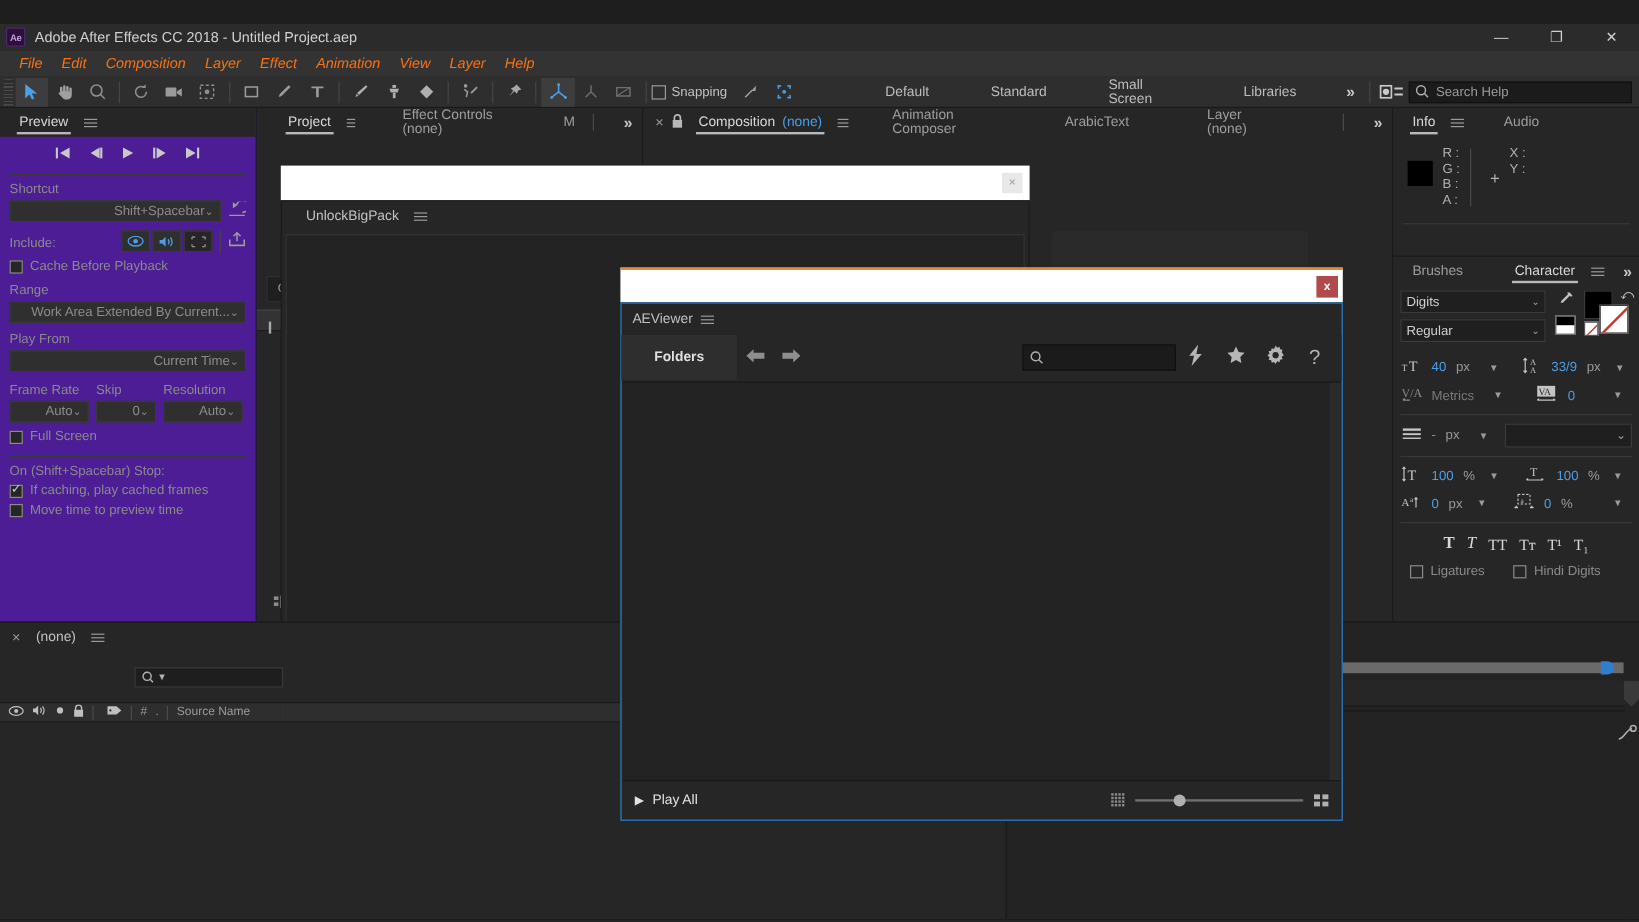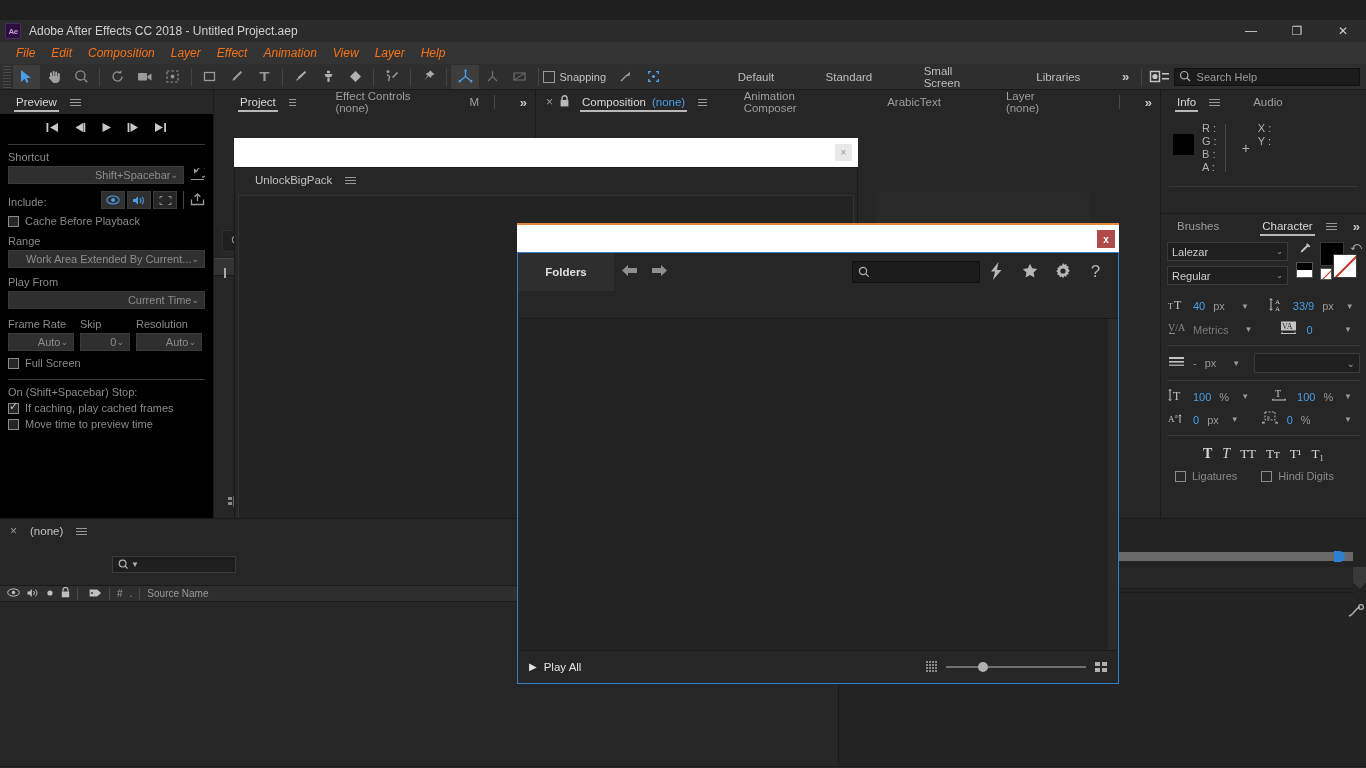--- a/index.html
+++ b/index.html
@@ -78,21 +78,21 @@
   }
   .tab.active { color: #d8d8d8; }
   .tab.active::after {
     content: ''; position: absolute; left: 4px; right: 4px; bottom: 2px; height: 2px;
     background: #b8b8b8;
   }
   .hamb { display: inline-block; width: 11px; }
   .hamb i { display: block; height: 1px; background: #9a9a9a; margin: 2px 0; }
 
   
-  #preview { left: 0; top: 70px; width: 214px; height: 428px; background: #000000;
+  #preview { left: 0; top: 70px; width: 214px; height: 428px; background: #4c1d95;
     border-right: 1px solid #1a1a1a; }
   .transport { display: flex; justify-content: center; gap: 14px; margin-top: 8px; color: #c8c8c8; }
   .hr { height: 1px; background: #383838; margin: 9px 8px 6px 8px; }
   .lbl { color: #8a8a8a; font-size: 11px; padding-left: 8px; margin-top: 4px; }
   .row { display: flex; align-items: center; padding: 0 8px; margin-top: 3px; gap: 6px; }
   .sel {
     background: #2f2f2f; border: 1px solid #3a3a3a; height: 18px; flex: 1;
     display: flex; align-items: center; padding: 0 5px; font-size: 11px; color: #8c8c8c;
     justify-content: flex-end;
   }
@@ -688,21 +688,21 @@
             <i></i>
             <i></i>
             <i></i>
           </span>
         <div class="chev" style="margin-left:auto;padding-right:6px">»</div>
       </div>
 
       <div style="display:flex;padding:4px 6px;gap:6px">
         <div style="flex:1">
           <div class="cfield">
-            <span>Lalezar</span>
+            <span>Digits</span>
             <span class="tri">⌄</span>
           </div>
           <div class="cfield" style="margin-top:5px">
             <span>Regular</span>
             <span class="tri">⌄</span>
           </div>
         </div>
         <div style="width:20px;display:flex;flex-direction:column;align-items:center;gap:3px">
           <span>
             <svg width="15" height="15" viewBox="0 0 15 15">
@@ -938,20 +938,28 @@
           <circle cx="13" cy="4" r="2.4" fill="none" stroke="#b0b0b0" stroke-width="1.2"></circle>
         </svg>
     </div>
   </div>
 
   <div class="whitebar" id="aev-white">
     <div id="aev-close">x</div>
   </div>
 
   <div id="aeviewer">
+    <div class="aev-hdr">
+      <span>AEViewer</span>
+      <span class="hamb">
+          <i></i>
+          <i></i>
+          <i></i>
+        </span>
+    </div>
 
     <div class="aev-toolbar">
       <div class="aev-folders">Folders</div>
       <div class="aev-nav">
         <svg width="17" height="13" viewBox="0 0 17 13">
             <path d="M7 1L1 6.5 7 12V9h9V4H7z" fill="#8e8e8e"></path>
           </svg>
       </div>
       <div class="aev-nav">
         <svg width="17" height="13" viewBox="0 0 17 13">

